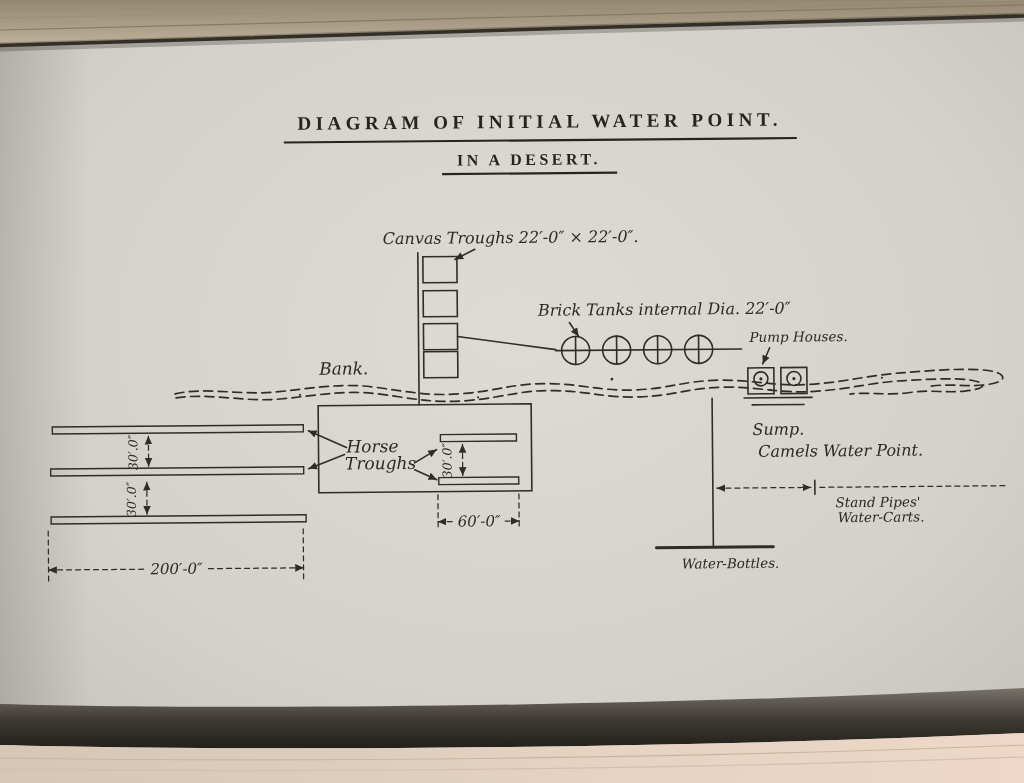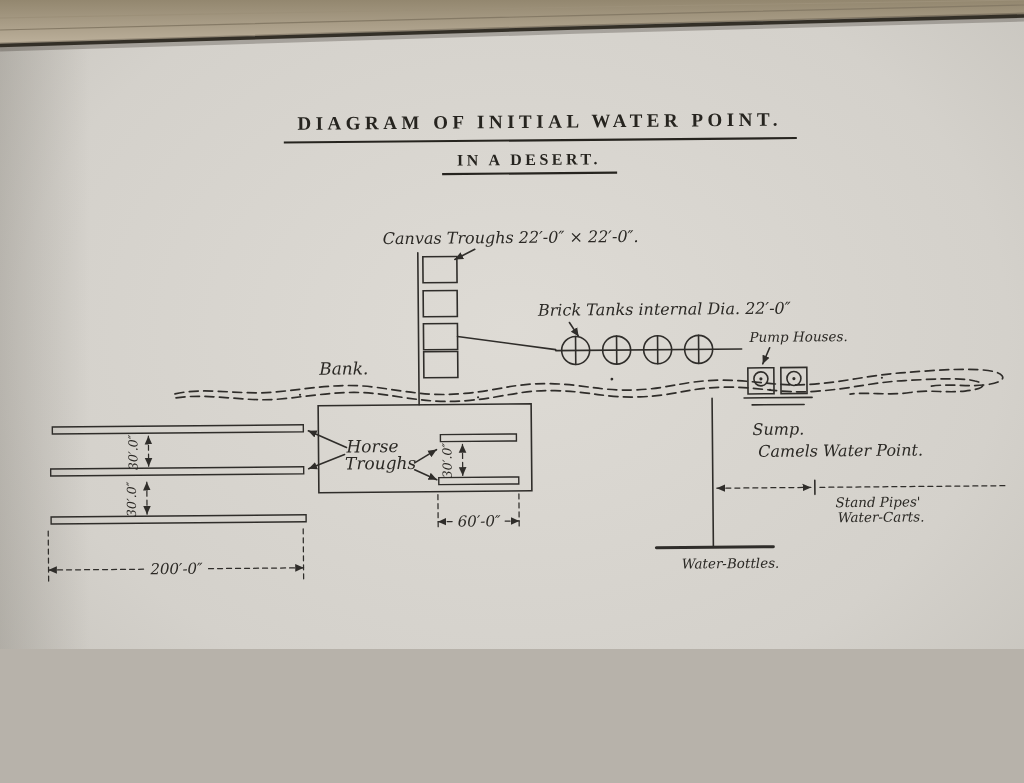--- a/index.html
+++ b/index.html
@@ -1,17 +1,17 @@
 <!DOCTYPE html>
 <html><head>
 <meta charset="utf-8">
 <style>
   html,body{margin:0;padding:0;background:#b7b2aa;}
   .photo{
-    position:relative;width:1024px;height:649px;overflow:hidden;
+    position:relative;width:1024px;height:783px;overflow:hidden;
     background:#cfccc6;
     font-family:"DejaVu Serif", serif;
   }
   svg{display:block;}
   
   .ink{stroke:#2f2d2a;fill:none;stroke-width:1.6;stroke-linecap:round;}
   .bar{stroke-width:1.4;}
   .dash{stroke-dasharray:5 4;stroke-width:1.25;}
   .bankline{stroke-dasharray:9 5.5;stroke-width:1.7;}
   .thick{stroke-width:3;}

